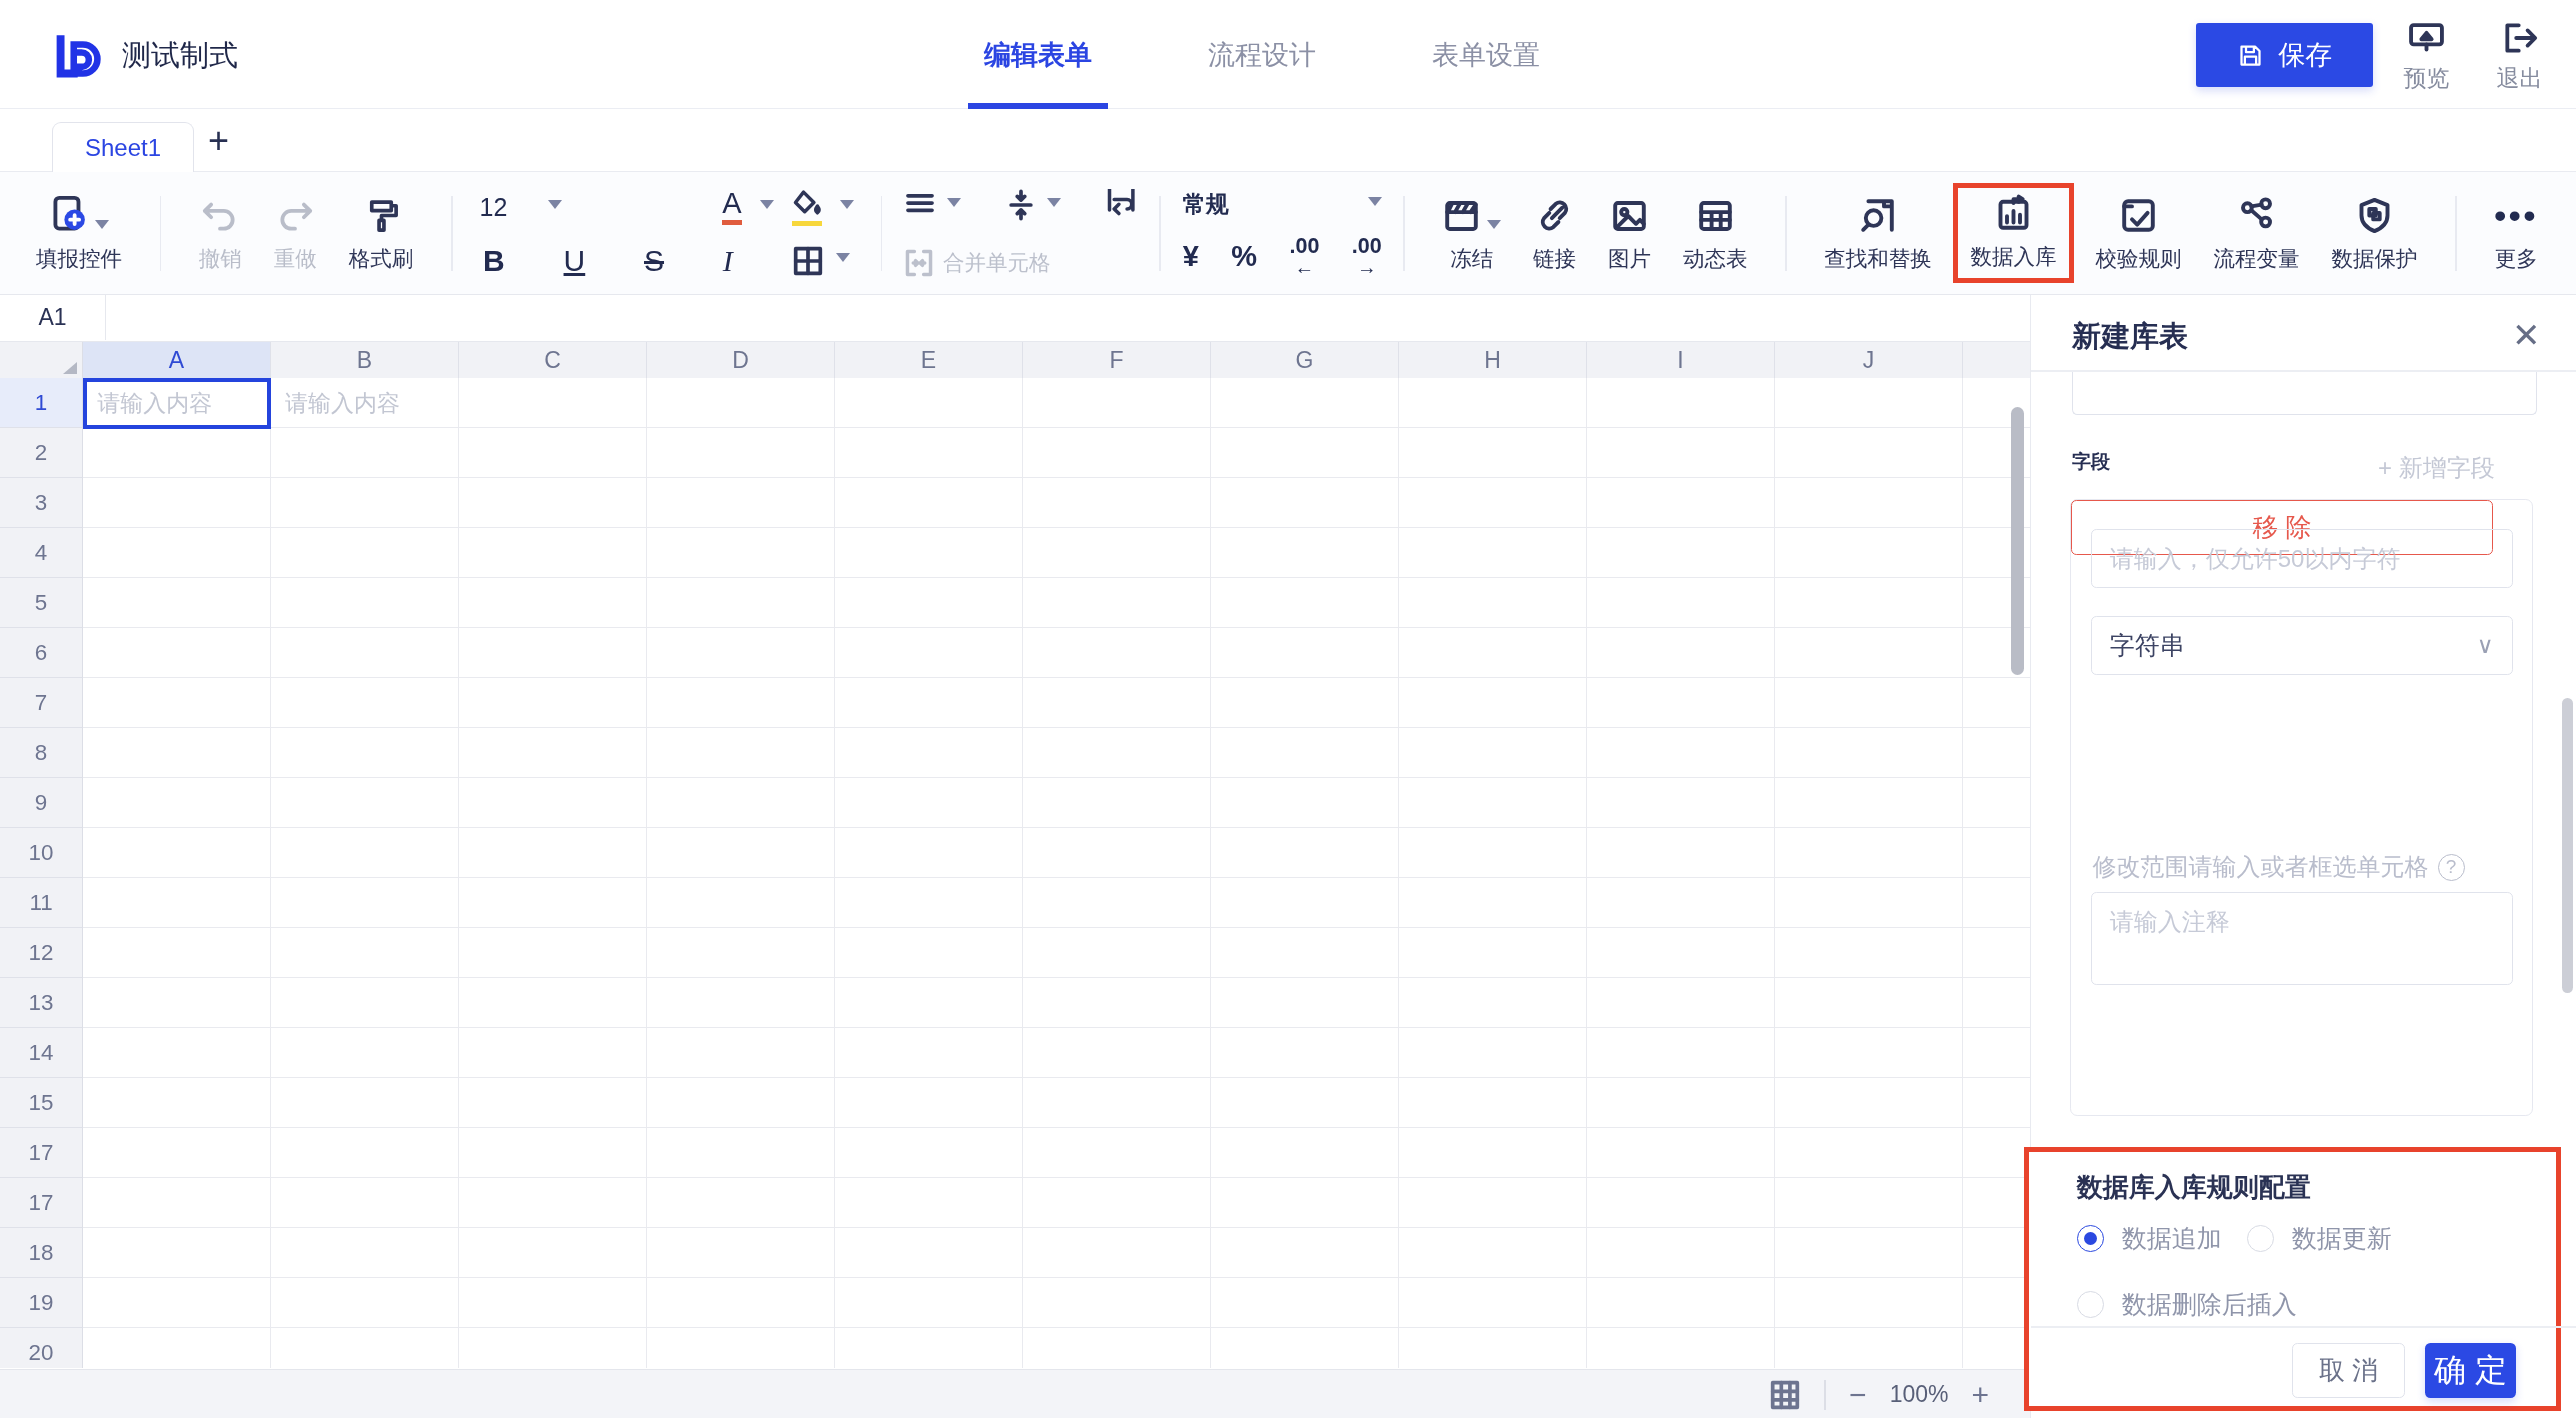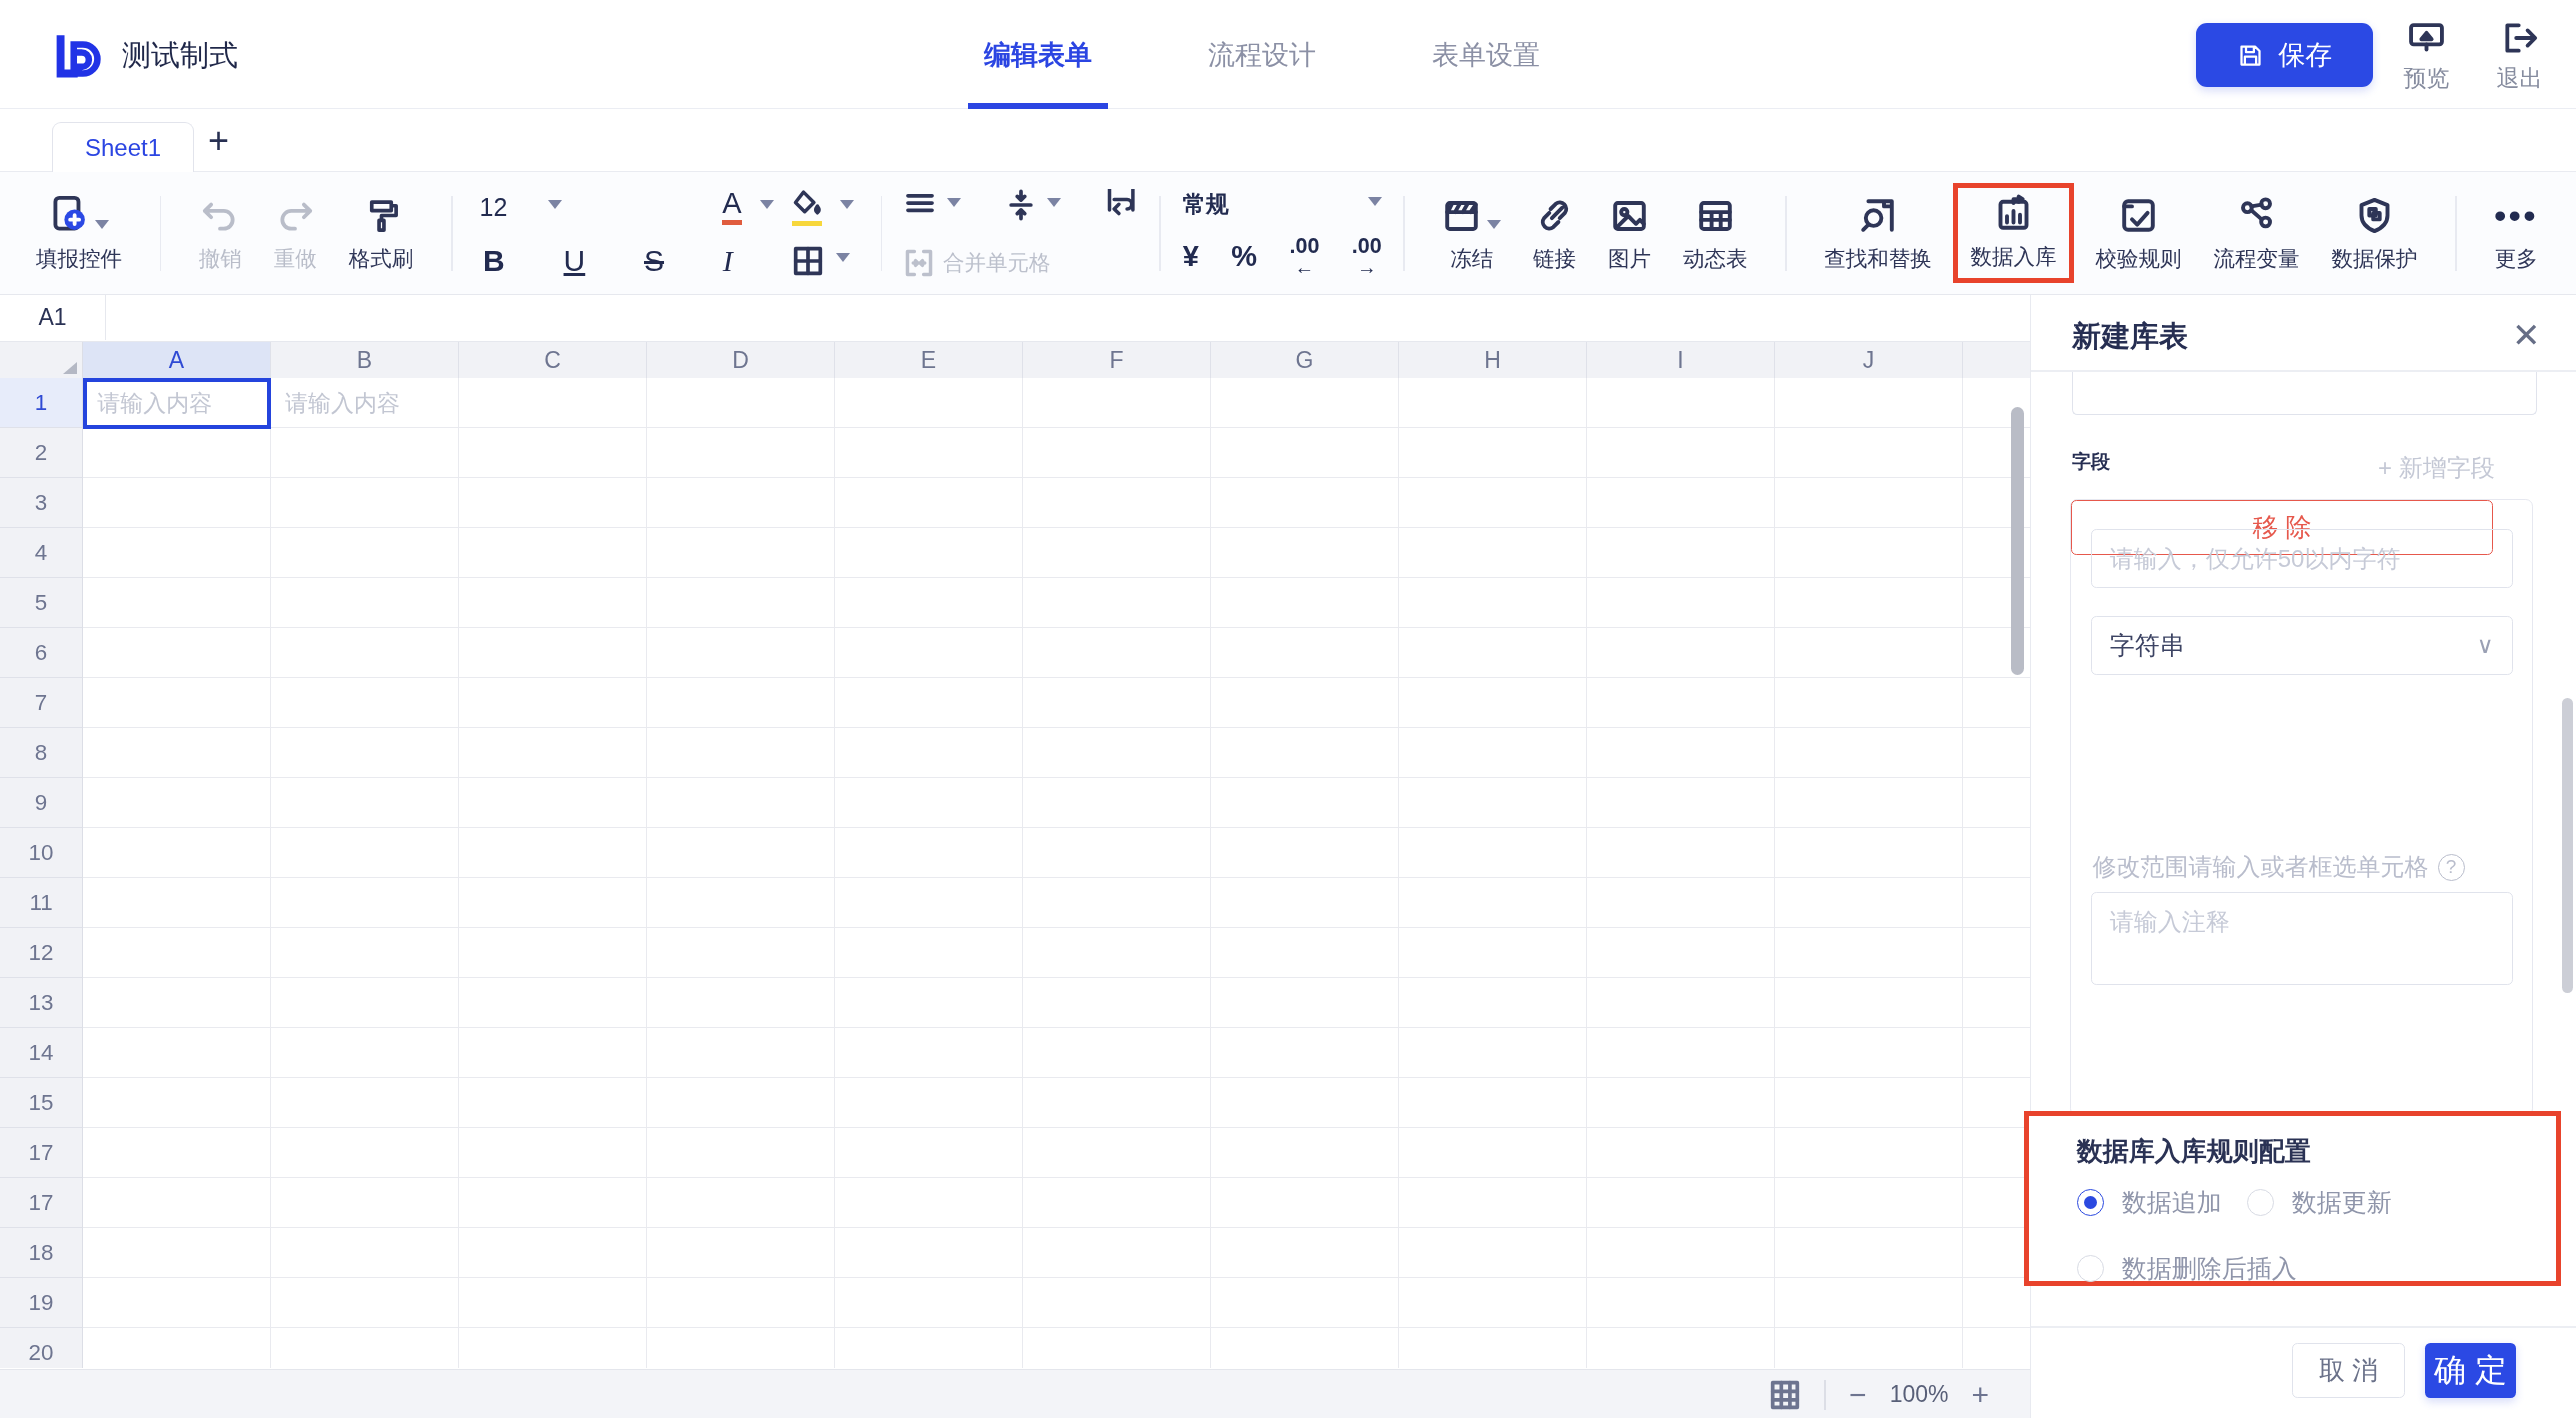--- a/index.html
+++ b/index.html
@@ -9,21 +9,21 @@
   #app{position:relative;width:2576px;height:1419px;}
 
   
   #topbar{left:0;top:0;width:2576px;height:109px;background:#fff;border-bottom:1.8px solid #ebedf3;box-sizing:border-box;}
   #logo{left:52px;top:34px;width:54px;height:50px;}
   #app-title{left:122px;top:36px;font-size:29px;font-weight:500;color:#1f2749;}
   #main-tabs{left:984px;top:0;height:109px;display:flex;gap:116px;align-items:center;}
   .main-tab{font-size:27px;color:#8b90a5;cursor:pointer;position:relative;height:109px;display:flex;align-items:center;}
   .main-tab.active{color:#2b45e2;font-weight:700;}
   .main-tab.active::after{content:"";position:absolute;left:-16px;right:-16px;bottom:0;height:6.3px;background:#2b45e2;}
-  #save-btn{left:2196px;top:23px;width:177px;height:64px;background:#2b49e4;border-radius:11px;display:flex;align-items:center;justify-content:center;gap:14.3px;color:#fff;font-size:27px;cursor:pointer;box-shadow:0 3.6px 9px rgba(43,73,228,.18);}
+  #save-btn{left:2196px;top:23px;width:177px;height:64px;background:#2b49e4;border-radius:3px;display:flex;align-items:center;justify-content:center;gap:14.3px;color:#fff;font-size:27px;cursor:pointer;box-shadow:0 3.6px 9px rgba(43,73,228,.18);}
   .hdr-tool{top:19.7px;width:81px;display:flex;flex-direction:column;align-items:center;gap:7.2px;cursor:pointer;}
   .hdr-tool .lbl{font-size:23px;color:#868c9f;}
   #preview-tool{left:2386px;} #exit-tool{left:2479px;}
 
   
   #sheetstrip{left:0;top:109px;width:2576px;height:63px;background:#fff;border-bottom:1.8px solid #e9ebf1;box-sizing:border-box;}
   #sheet-tab{left:52px;top:12.5px;width:140px;height:50px;background:#fff;border:1.8px solid #e2e4ec;border-bottom:none;border-radius:9px 9px 0 0;display:flex;align-items:center;justify-content:center;font-size:24px;color:#2b45e2;cursor:pointer;}
   #add-sheet{left:208px;top:10.7px;font-size:36px;color:#273052;cursor:pointer;font-weight:500;}
 
   
@@ -91,21 +91,21 @@
   #fld-name{top:29px;height:59px;}
   #fld-type{top:116px;height:59px;color:#3c4363;font-size:25px;justify-content:space-between;cursor:pointer;}
   #fld-type .chev{color:#9aa0b4;font-size:23px;}
   #fld-range{top:204px;height:132px;align-items:flex-start;padding-top:10.7px;cursor:default;}
   #fld-range .ref{color:#1d35e4;font-size:27px;}
   #range-sel-icon{position:absolute;right:10.7px;bottom:9px;cursor:pointer;}
   #range-hint{left:21.5px;top:351px;font-size:24px;color:#b9bdcc;display:flex;align-items:center;gap:9px;}
   .help-circle{width:27px;height:27px;border:1.8px solid #b9bdcc;border-radius:50%;display:inline-flex;align-items:center;justify-content:center;font-size:19px;color:#b9bdcc;box-sizing:border-box;}
   #fld-comment{top:392px;height:93px;align-items:flex-start;padding-top:12.5px;}
   #remove-btn{left:19.7px;top:515px;width:422px;height:55px;border:1.8px solid #e6584c;border-radius:5.4px;color:#e6584c;font-size:26px;display:flex;align-items:center;justify-content:center;box-sizing:border-box;cursor:pointer;}
-  #rule-box{left:-7.2px;top:816px;width:537px;height:175px;border:5.4px solid #e8432c;box-sizing:border-box;background:#fff;padding-left:12px;}
+  #rule-box{left:-7.2px;top:852px;width:537px;height:264px;border:5.4px solid #e8432c;box-sizing:border-box;background:#fff;padding-left:12px;}
   #rule-title{left:48px;top:18px;font-size:26px;font-weight:600;color:#2a3254;}
   .radio-row{position:absolute;display:flex;align-items:center;gap:18px;cursor:pointer;}
   .radio{width:27px;height:27px;border-radius:50%;border:1.8px solid #d8dbe4;box-sizing:border-box;display:flex;align-items:center;justify-content:center;background:#fff;}
   .radio.checked{border-color:#2b49e0;}
   .radio.checked::after{content:"";width:13.4px;height:13.4px;border-radius:50%;background:#2b49e0;}
   .radio-lbl{font-size:25px;color:#8f95aa;}
   #panel-foot-div{left:0;top:1031px;width:546px;height:1.8px;background:#eceef3;}
   #cancel-btn{left:261px;top:1048px;width:113px;height:55px;border:1.8px solid #e0e3ec;border-radius:5.4px;color:#6a7189;font-size:26px;display:flex;align-items:center;justify-content:center;box-sizing:border-box;background:#fff;cursor:pointer;}
   #confirm-btn{left:394px;top:1048px;width:91px;height:55px;background:#2b49e4;border-radius:5.4px;color:#fff;font-size:32px;display:flex;align-items:center;justify-content:center;cursor:pointer;box-shadow:0 3.6px 9px rgba(43,73,228,.18);}
   #panel-scroll{left:531px;top:403px;width:10.7px;height:295px;background:#ccced6;border-radius:5.4px;cursor:pointer;}

